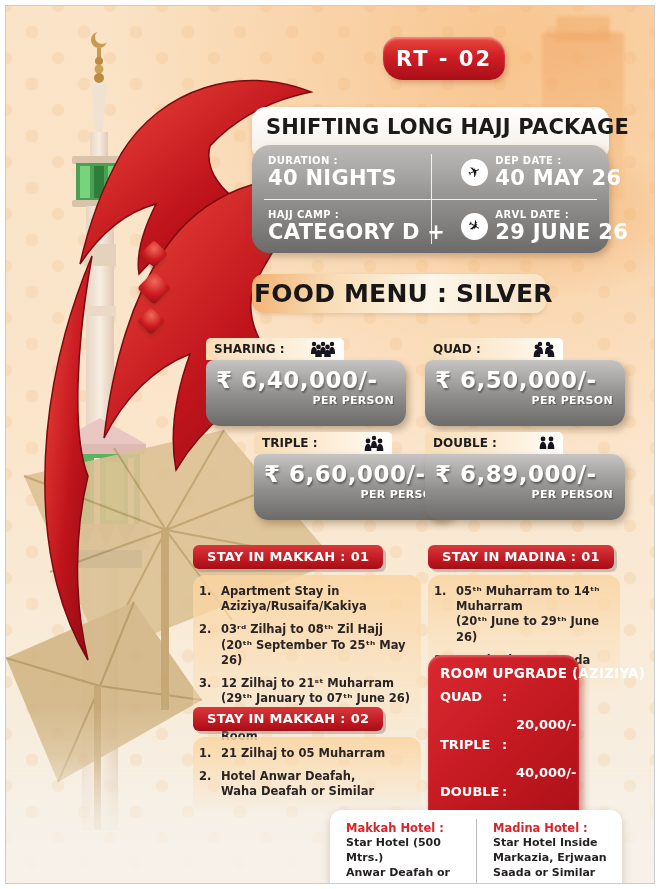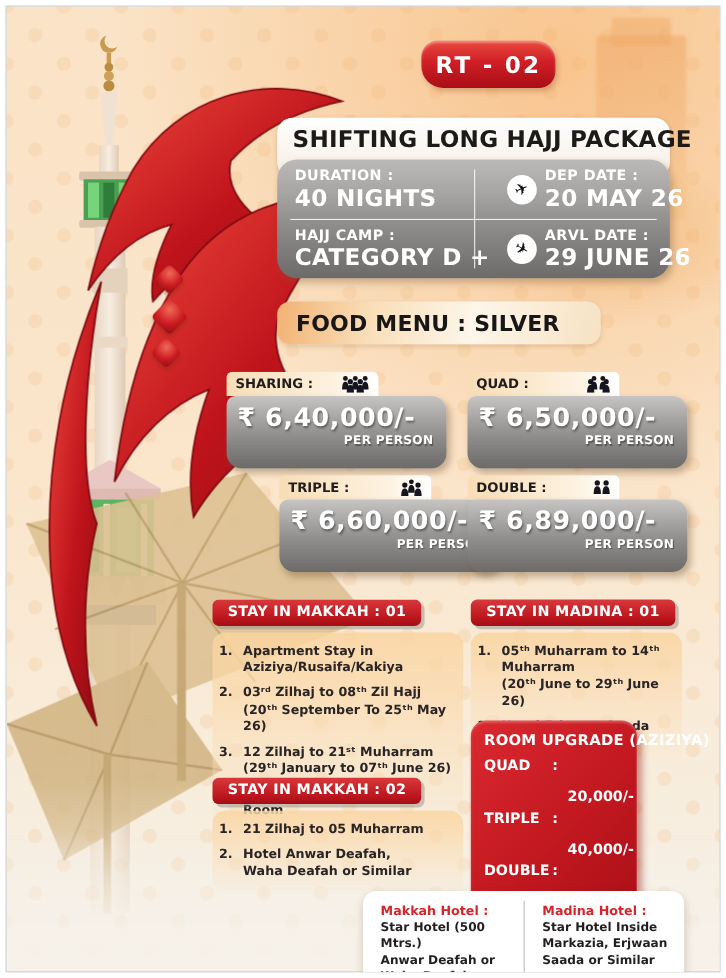--- a/index.html
+++ b/index.html
@@ -75,37 +75,37 @@
   .info-grid {
     margin-top:-16px; position:relative; height:108px;
     background:linear-gradient(180deg,#bbbab9 0%,#a7a5a4 28%,#8b8988 60%,#6d6b6a 100%);
     border-radius:18px; box-shadow:2px 4px 7px rgba(120,90,60,.35);
     display:grid; grid-template-columns:1fr 1fr; grid-template-rows:1fr 1fr;
   }
   .info-grid::before { content:""; position:absolute; left:50%; top:9px; bottom:9px; width:1px; background:rgba(255,255,255,.85); }
   .info-grid::after  { content:""; position:absolute; top:50%; left:12px; right:12px; height:1px; background:rgba(255,255,255,.85); }
   .cell { display:flex; align-items:center; padding-left:16px; color:#ffffff; }
   .cell-text { display:flex; flex-direction:column; justify-content:center; }
-  .cell-label { font-size:13px; font-weight:800; letter-spacing:.4px; }
+  .cell-label { font-size:10px; font-weight:800; letter-spacing:.4px; }
   .cell-value { font-size:21px; font-weight:800; letter-spacing:.3px; white-space:nowrap; }
   .plane-circle {
     width:27px; height:27px; border-radius:50%; background:#ffffff; flex:0 0 27px;
     display:flex; align-items:center; justify-content:center; margin-right:7px;
     color:#141414; font-size:15px;
   }
   .plane-up   { transform:rotate(-22deg); display:inline-block; }
   .plane-down { transform:rotate(30deg);  display:inline-block; }
 
   
   .food-menu {
     left:246px; top:268px; width:294px; height:39px; z-index:3;
     background:linear-gradient(100deg,#f2b172 0%,#f9ddb7 28%,#fdf6ea 60%,#f7e2c3 100%);
-    border-radius:12px; display:flex; align-items:center; padding-left:17px;
+    border-radius:12px; display:flex; align-items:center; padding-left:2px;
     box-shadow:0 2px 4px rgba(150,100,60,.2);
-    font-size:20px; font-weight:800; color:#191617; letter-spacing:.2px; white-space:nowrap;
+    font-size:25px; font-weight:800; color:#191617; letter-spacing:.2px; white-space:nowrap;
   }
 
   
   .price-card { width:213px; z-index:3;padding-left:13px; }
   .pc1 { left:187px; top:332px; } .pc2 { left:406px; top:332px; }
   .pc3 { left:187px; top:426px;margin-left:48px; } .pc4 { left:406px; top:426px; }
   .price-tab {
     width:138px; height:22px; border-radius:5px 5px 0 0;
     background:linear-gradient(90deg,#f8ddb6 0%,#fdf2e0 70%,#ffffff 100%);
     display:flex; align-items:center; justify-content:space-between; padding:0 7px 0 8px;
@@ -293,21 +293,21 @@
           <span class="cell-label">DURATION :</span>
           <span class="cell-value">40 NIGHTS</span>
         </div>
       </div>
       <div class="cell">
         <div class="plane-circle">
             <span class="plane-up">✈</span>
           </div>
         <div class="cell-text">
           <span class="cell-label">DEP DATE :</span>
-          <span class="cell-value">20 MAY 26</span>
+          <span class="cell-value">40 MAY 26</span>
         </div>
       </div>
       <div class="cell">
         <div class="cell-text">
           <span class="cell-label">HAJJ CAMP :</span>
           <span class="cell-value">CATEGORY D +</span>
         </div>
       </div>
       <div class="cell">
         <div class="plane-circle">

